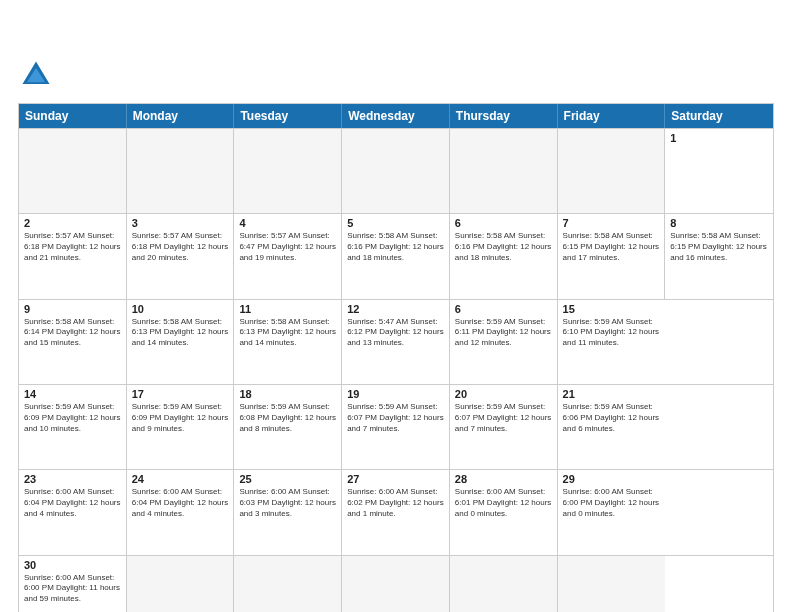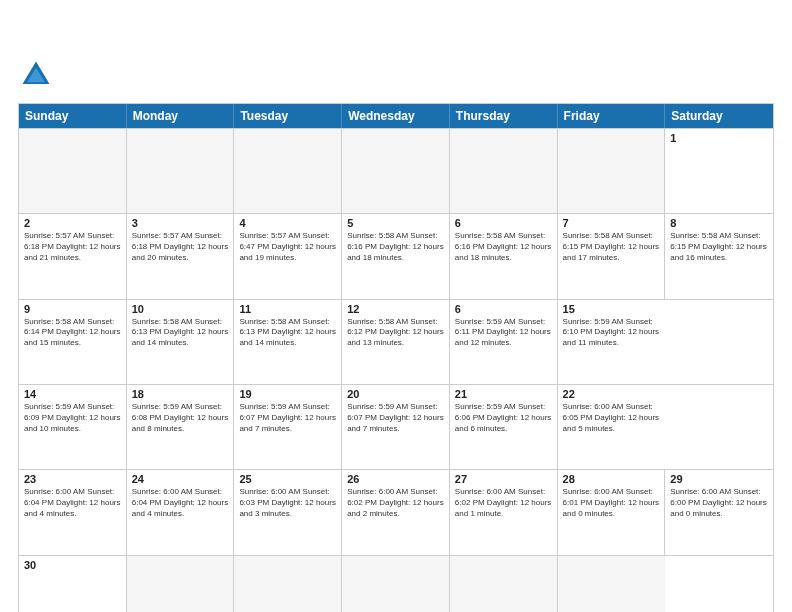--- a/index.html
+++ b/index.html
@@ -209,21 +209,21 @@
 Daylight: 12 hours and 14 minutes.</div>
           </div>
           <div class="cal-cell">
             <span class="day-num">11</span>
             <div class="cell-text">Sunrise: 5:58 AM
 Sunset: 6:13 PM
 Daylight: 12 hours and 14 minutes.</div>
           </div>
           <div class="cal-cell">
             <span class="day-num">12</span>
-            <div class="cell-text">Sunrise: 5:58 AM
+            <div class="cell-text">Sunrise: 5:47 AM
 Sunset: 6:12 PM
 Daylight: 12 hours and 13 minutes.</div>
           </div>
           <div class="cal-cell">
             <span class="day-num">6</span>
             <div class="cell-text">Sunrise: 5:59 AM
 Sunset: 6:11 PM
 Daylight: 12 hours and 12 minutes.</div>
           </div>
           <div class="cal-cell">
@@ -234,20 +234,26 @@
           </div>
         </div>
         <div class="cal-row">
           <div class="cal-cell">
             <span class="day-num">14</span>
             <div class="cell-text">Sunrise: 5:59 AM
 Sunset: 6:09 PM
 Daylight: 12 hours and 10 minutes.</div>
           </div>
           <div class="cal-cell">
+            <span class="day-num">17</span>
+            <div class="cell-text">Sunrise: 5:59 AM
+Sunset: 6:09 PM
+Daylight: 12 hours and 9 minutes.</div>
+          </div>
+          <div class="cal-cell">
             <span class="day-num">18</span>
             <div class="cell-text">Sunrise: 5:59 AM
 Sunset: 6:08 PM
 Daylight: 12 hours and 8 minutes.</div>
           </div>
           <div class="cal-cell">
             <span class="day-num">19</span>
             <div class="cell-text">Sunrise: 5:59 AM
 Sunset: 6:07 PM
 Daylight: 12 hours and 7 minutes.</div>
@@ -257,26 +263,20 @@
             <div class="cell-text">Sunrise: 5:59 AM
 Sunset: 6:07 PM
 Daylight: 12 hours and 7 minutes.</div>
           </div>
           <div class="cal-cell">
             <span class="day-num">21</span>
             <div class="cell-text">Sunrise: 5:59 AM
 Sunset: 6:06 PM
 Daylight: 12 hours and 6 minutes.</div>
           </div>
-          <div class="cal-cell">
-            <span class="day-num">22</span>
-            <div class="cell-text">Sunrise: 6:00 AM
-Sunset: 6:05 PM
-Daylight: 12 hours and 5 minutes.</div>
-          </div>
         </div>
         <div class="cal-row">
           <div class="cal-cell">
             <span class="day-num">23</span>
             <div class="cell-text">Sunrise: 6:00 AM
 Sunset: 6:04 PM
 Daylight: 12 hours and 4 minutes.</div>
           </div>
           <div class="cal-cell">
             <span class="day-num">24</span>
@@ -284,26 +284,20 @@
 Sunset: 6:04 PM
 Daylight: 12 hours and 4 minutes.</div>
           </div>
           <div class="cal-cell">
             <span class="day-num">25</span>
             <div class="cell-text">Sunrise: 6:00 AM
 Sunset: 6:03 PM
 Daylight: 12 hours and 3 minutes.</div>
           </div>
           <div class="cal-cell">
-            <span class="day-num">26</span>
-            <div class="cell-text">Sunrise: 6:00 AM
-Sunset: 6:02 PM
-Daylight: 12 hours and 2 minutes.</div>
-          </div>
-          <div class="cal-cell">
             <span class="day-num">27</span>
             <div class="cell-text">Sunrise: 6:00 AM
 Sunset: 6:02 PM
 Daylight: 12 hours and 1 minute.</div>
           </div>
           <div class="cal-cell">
             <span class="day-num">28</span>
             <div class="cell-text">Sunrise: 6:00 AM
 Sunset: 6:01 PM
 Daylight: 12 hours and 0 minutes.</div>
@@ -311,20 +305,23 @@
           <div class="cal-cell">
             <span class="day-num">29</span>
             <div class="cell-text">Sunrise: 6:00 AM
 Sunset: 6:00 PM
 Daylight: 12 hours and 0 minutes.</div>
           </div>
         </div>
         <div class="cal-row">
           <div class="cal-cell">
             <span class="day-num">30</span>
+            <div class="cell-text">Sunrise: 6:00 AM
+Sunset: 6:00 PM
+Daylight: 11 hours and 59 minutes.</div>
           </div>
           <div class="cal-cell empty"></div>
           <div class="cal-cell empty"></div>
           <div class="cal-cell empty"></div>
           <div class="cal-cell empty"></div>
           <div class="cal-cell empty"></div>
         </div>
       </div>
   </div>
 </div>

